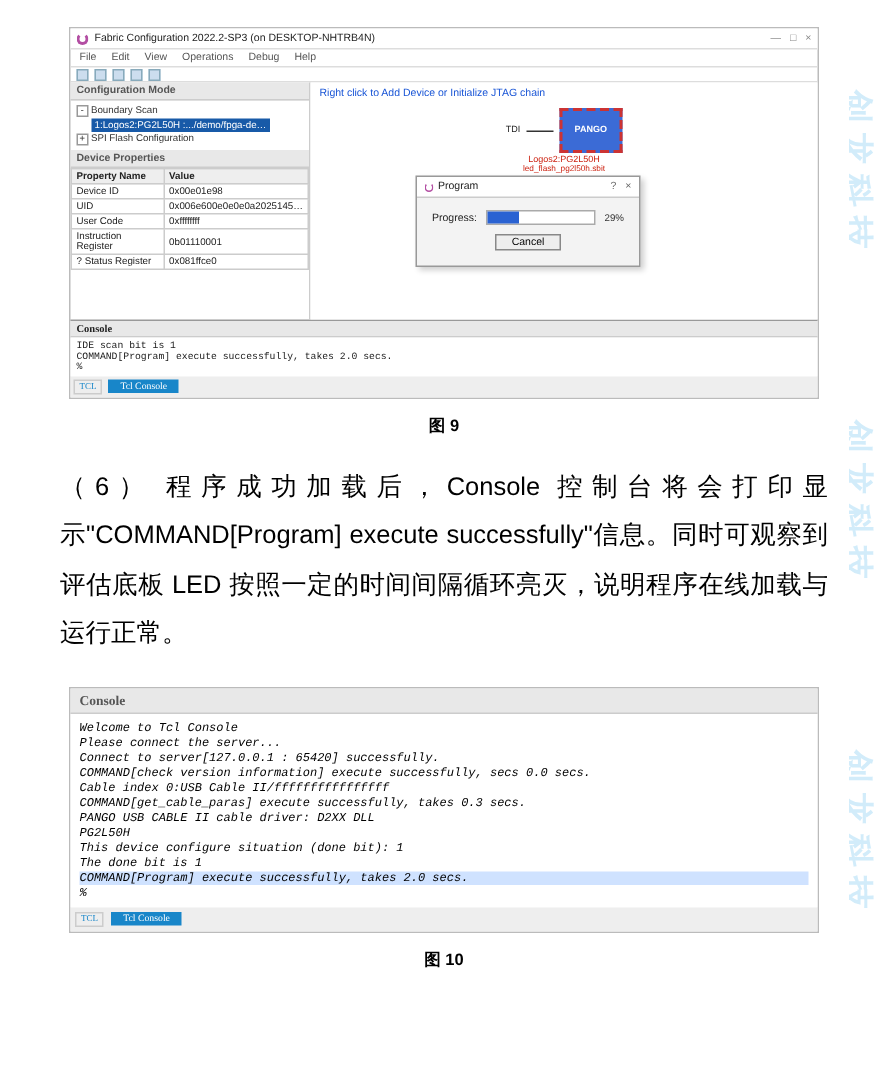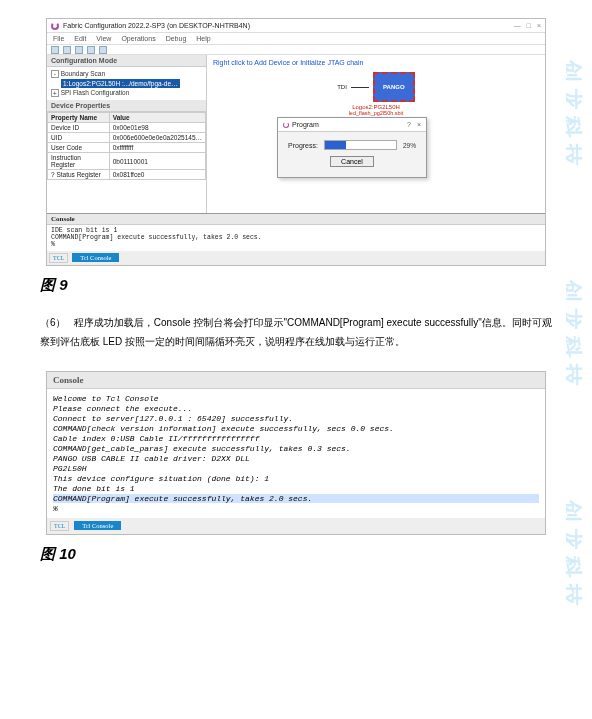--- a/index.html
+++ b/index.html
@@ -12,22 +12,22 @@
     position: relative;
   }
   .page {
     padding: 18px 40px 30px 40px;
     position: relative;
   }
   
   .wm { position:absolute; right:-14px; top:0; bottom:0; width:40px; overflow:hidden; pointer-events:none; }
   .wm div { position:absolute; white-space:nowrap; font-size:22px; color:rgba(5,150,230,0.18); letter-spacing:6px; transform:rotate(90deg); transform-origin:left top; font-weight:bold; }
   
-  .figure-cap { text-align:left; font-size:15px; font-weight:bold; margin:10px 0 18px 0;font-style:italic; }
-  .paragraph { font-size:10px; line-height:1.9; text-align:justify; margin:12px 0 20px 0; }
+  .figure-cap { text-align:center; font-size:11px; font-weight:bold; margin:10px 0 18px 0; }
+  .paragraph { font-size:17px; line-height:1.9; text-align:justify; margin:12px 0 20px 0; }
   .paragraph .num { margin-right:8px; }
   
   .appwin {
     border:1px solid #bbb;
     width: 500px;
     margin:0 auto;
     font-size:7px;
     color:#222;
     background:#fff;
   }
@@ -227,21 +227,21 @@
 <div class="figure-cap">图 9</div>
 
 <p class="paragraph">
   <span class="num">（6）</span><span>程序成功加载后，Console 控制台将会打印显示"COMMAND[Program] execute successfully"信息。同时可观察到评估底板 LED 按照一定的时间间隔循环亮灭，说明程序在线加载与运行正常。</span>
 </p>
 
 <div class="conswin">
   <div class="ch">Console</div>
   <div class="cbody" id="cons10">
         <div>Welcome to Tcl Console</div>
-        <div>Please connect the execute...</div>
+        <div>Please connect the server...</div>
         <div>Connect to server[127.0.0.1 : 65420] successfully.</div>
         <div>COMMAND[check version information] execute successfully, secs 0.0 secs.</div>
         <div>Cable index 0:USB Cable II/ffffffffffffffff</div>
         <div></div>
         <div>COMMAND[get_cable_paras] execute successfully, takes 0.3 secs.</div>
         <div>PANGO USB CABLE II cable driver: D2XX DLL</div>
         <div>PG2L50H</div>
         <div>This device configure situation (done bit): 1</div>
         <div>The done bit is 1</div>
         <div class="hl">COMMAND[Program] execute successfully, takes 2.0 secs.</div>

